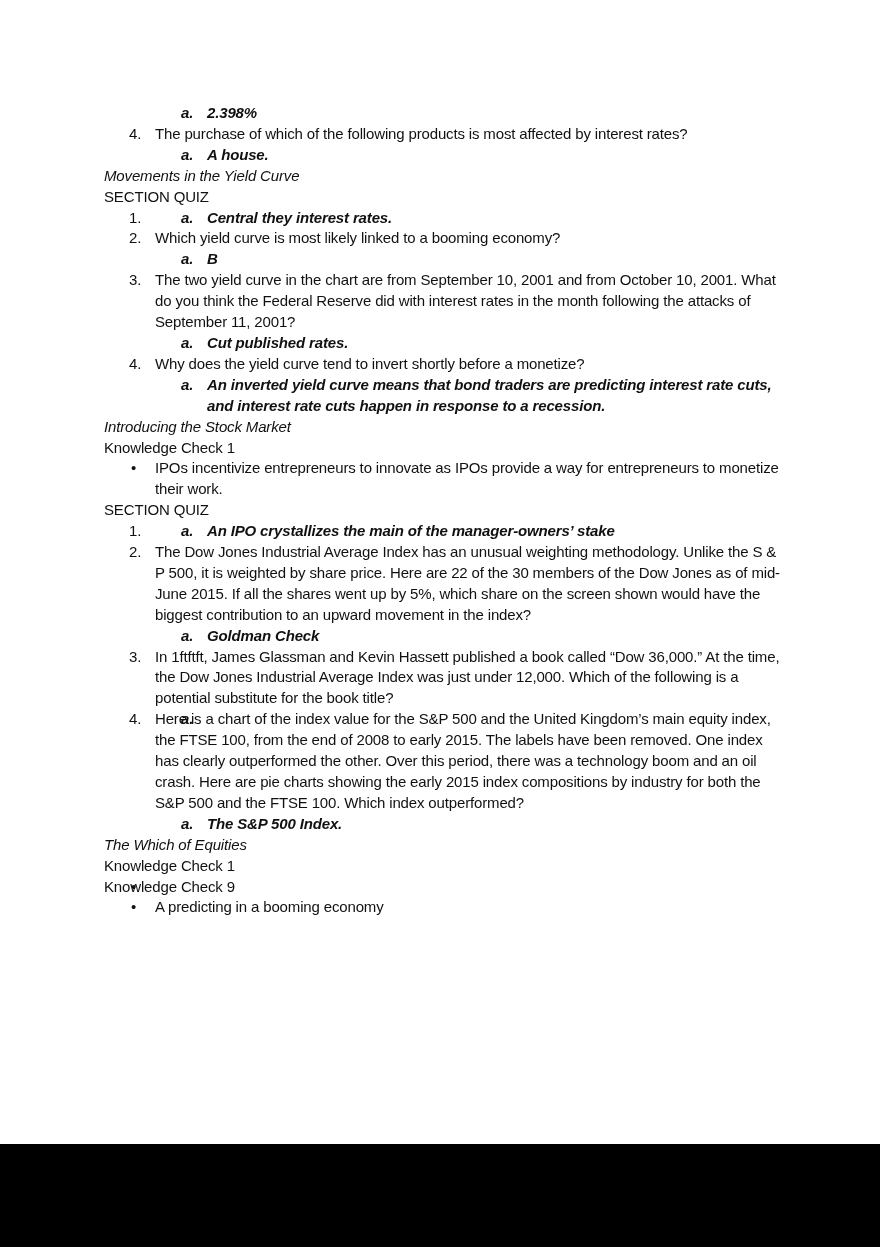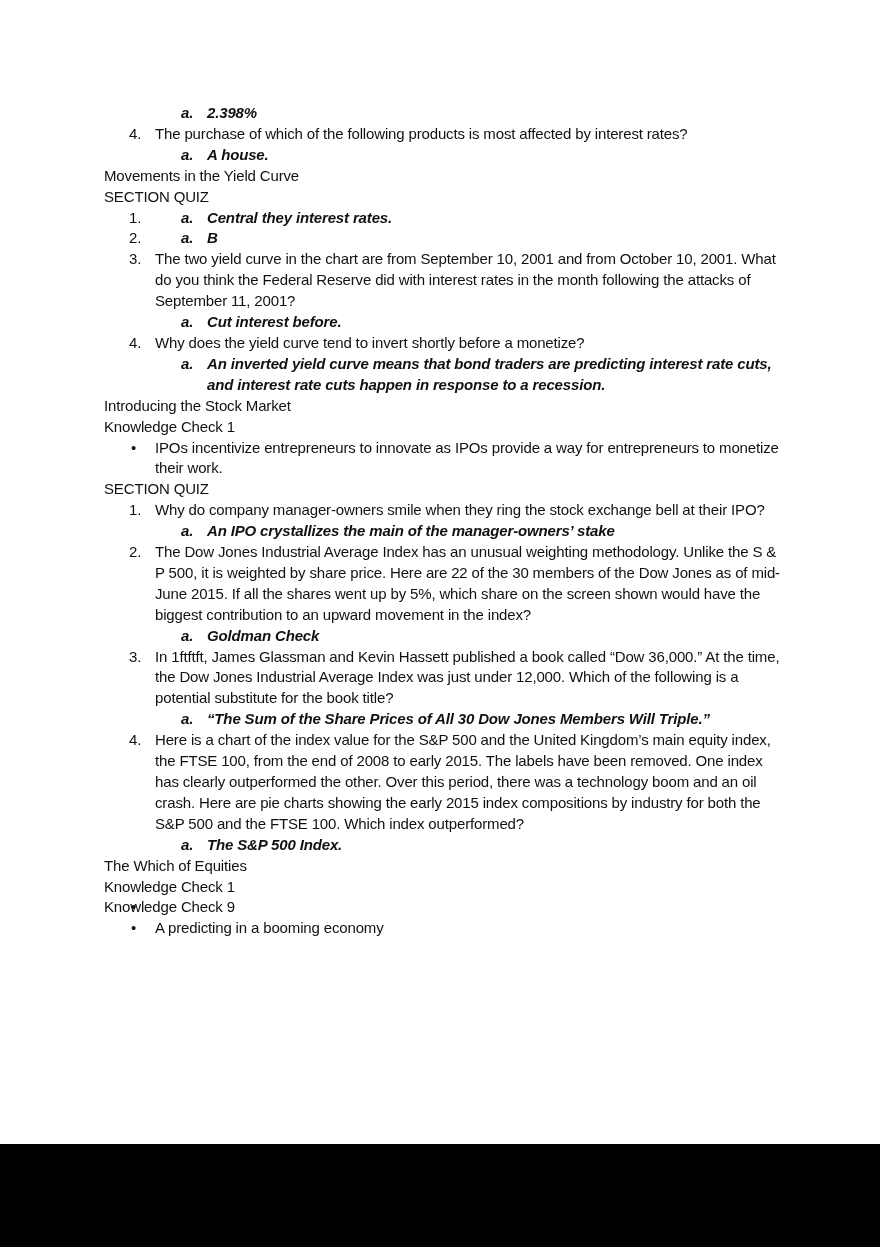--- a/index.html
+++ b/index.html
@@ -9,21 +9,21 @@
     color: #111111;
   }
   .page {
     position: absolute; left: 0; top: 0; width: 880px; height: 1144px; background: #ffffff;
   }
   .content {
     position: absolute; left: 104px; top: 103px; width: 680px;
     font-size: 15px; line-height: 20.9px; letter-spacing: -0.15px;
   }
   .line { position: relative; white-space: normal; }
-  .heading-italic { }
+  .heading-italic { font-style: italic; }
   .plain { }
   .q { position: relative; padding-left: 51px; }
   .q .num { position: absolute; left: 25px; top: 0; }
   .ans { position: relative; padding-left: 103px; font-weight: bold; font-style: italic; }
   .ans .letter { position: absolute; left: 77px; top: 0; font-weight: bold; font-style: italic; }
   .bullet { position: relative; padding-left: 51px; }
   .bullet .dot { position: absolute; left: 27px; top: 0; }
   .bottom-bar {
     position: absolute; left: 0; top: 1144px; width: 880px; height: 103px; background: #000000;
   }
@@ -35,37 +35,37 @@
   <div class="content">
 
     <div class="line ans"><span class="letter">a.</span><span>2.398%</span></div>
     <div class="line q"><span class="num">4.</span><span>The purchase of which of the following products is most affected by interest rates?</span></div>
     <div class="line ans"><span class="letter">a.</span><span>A house.</span></div>
 
     <div class="line heading-italic">Movements in the Yield Curve</div>
     <div class="line plain">SECTION QUIZ</div>
     <div class="line q"><span class="num">1.</span></div>
     <div class="line ans"><span class="letter">a.</span><span>Central they interest rates.</span></div>
-    <div class="line q"><span class="num">2.</span></div>
+    <div class="line q"><span class="num">2.</span><span>Which yield curve is most likely linked to a booming economy?</span></div>
     <div class="line ans"><span class="letter">a.</span><span>B</span></div>
     <div class="line q"><span class="num">3.</span><span>The two yield curve in the chart are from September 10, 2001 and from October 10, 2001. What do you think the Federal Reserve did with interest rates in the month following the attacks of September 11, 2001?</span></div>
-    <div class="line ans"><span class="letter">a.</span><span>Cut interest before.</span></div>
+    <div class="line ans"><span class="letter">a.</span><span>Cut published rates.</span></div>
     <div class="line q"><span class="num">4.</span><span>Why does the yield curve tend to invert shortly before a monetize?</span></div>
     <div class="line ans"><span class="letter">a.</span><span>An inverted yield curve means that bond traders are predicting interest rate cuts, and interest rate cuts happen in response to a recession.</span></div>
 
     <div class="line heading-italic">Introducing the Stock Market</div>
     <div class="line plain">Knowledge Check 1</div>
     <div class="line bullet"><span class="dot">•</span><span>IPOs incentivize entrepreneurs to innovate as IPOs provide a way for entrepreneurs to monetize their work.</span></div>
     <div class="line plain">SECTION QUIZ</div>
-    <div class="line q"><span class="num">1.</span><span>Why do company manager-owners smile when they ring the stock exchange bell at their IPO?</span></div>
+    <div class="line q"><span class="num">1.</span></div>
     <div class="line ans"><span class="letter">a.</span><span>An IPO crystallizes the main of the manager-owners’ stake</span></div>
     <div class="line q"><span class="num">2.</span><span>The Dow Jones Industrial Average Index has an unusual weighting methodology. Unlike the S &amp; P 500, it is weighted by share price. Here are 22 of the 30 members of the Dow Jones as of mid-June 2015. If all the shares went up by 5%, which share on the screen shown would have the biggest contribution to an upward movement in the index?</span></div>
     <div class="line ans"><span class="letter">a.</span><span>Goldman Check</span></div>
     <div class="line q"><span class="num">3.</span><span>In 1ftftft, James Glassman and Kevin Hassett published a book called “Dow 36,000.” At the time, the Dow Jones Industrial Average Index was just under 12,000. Which of the following is a potential substitute for the book title?</span></div>
-    <div class="line ans"><span class="letter">a.</span><span>“The Sum of the Share Prices of All 30 Dow Jones Members Will Triple.”</span></div>
+    <div class="line ans"><span class="letter">a.</span></div>
     <div class="line q"><span class="num">4.</span><span>Here is a chart of the index value for the S&amp;P 500 and the United Kingdom’s main equity index, the FTSE 100, from the end of 2008 to early 2015. The labels have been removed. One index has clearly outperformed the other. Over this period, there was a technology boom and an oil crash. Here are pie charts showing the early 2015 index compositions by industry for both the S&amp;P 500 and the FTSE 100. Which index outperformed?</span></div>
     <div class="line ans"><span class="letter">a.</span><span>The S&amp;P 500 Index.</span></div>
 
     <div class="line heading-italic">The Which of Equities</div>
     <div class="line plain">Knowledge Check 1</div>
     <div class="line bullet"><span class="dot">•</span></div>
     <div class="line plain">Knowledge Check 9</div>
     <div class="line bullet"><span class="dot">•</span><span>A predicting in a booming economy</span></div>
 
   </div>

